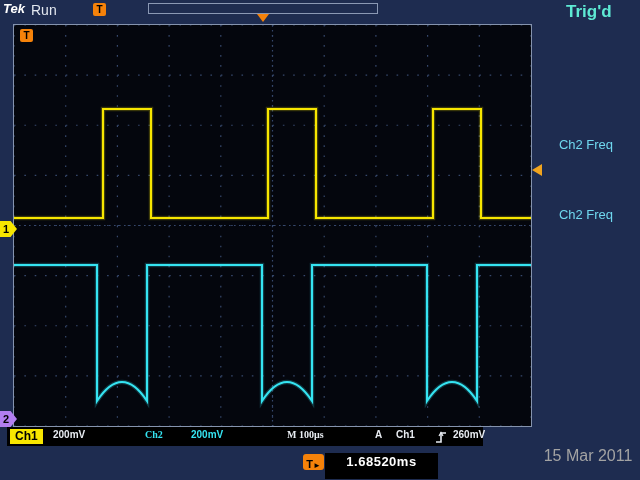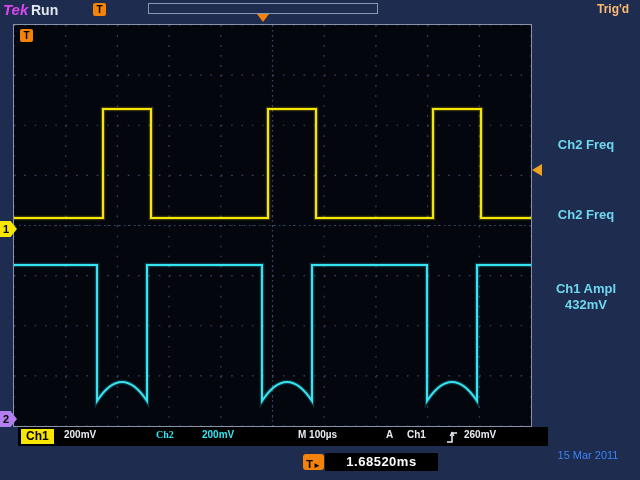--- a/index.html
+++ b/index.html
@@ -4,69 +4,69 @@
 <style>
   html,body{margin:0;padding:0;background:#10182c;}
   .screen{
     position:relative;width:640px;height:480px;overflow:hidden;
     background:#1e2c50;
     font-family:"Liberation Sans", sans-serif;
     -webkit-font-smoothing:antialiased;
   }
   .abs{position:absolute;}
   
-  .tek-logo{left:3px;top:1px;font-style:italic;font-weight:bold;font-size:15px;color:#d946ef;}
-  .run-status{left:31px;top:2px;font-weight:bold;font-size:14px;color:#e2e7ef;}
+  .tek-logo{left:3px;top:1px;font-style:italic;font-weight:bold;font-size:13px;color:#ffffff;}
+  .run-status{left:31px;top:2px;font-weight:normal;font-size:14px;color:#e2e7ef;}
   .t-badge{left:93px;top:3px;width:13px;height:13px;background:#f5820a;border-radius:2px;
     color:#000;font-size:10px;font-weight:bold;line-height:13px;text-align:center;}
   .acq-bar{left:148px;top:3px;width:230px;height:11px;border:1px solid #8a98b4;box-sizing:border-box;}
   .trig-pos-marker{left:257px;top:14px;width:0;height:0;
     border-left:6px solid transparent;border-right:6px solid transparent;border-top:8px solid #f5820a;}
-  .trigd-status{left:597px;top:2px;font-weight:bold;font-size:12px;color:#fdba74;}
+  .trigd-status{left:566px;top:2px;font-weight:bold;font-size:17px;color:#5eead4;}
   
   .graticule{left:13px;top:24px;width:519px;height:403px;border:1px solid #8593ad;
     background:#04060d;box-sizing:border-box;}
   .graticule svg{display:block;}
   .t-mark{left:20px;top:29px;width:13px;height:13px;background:#f5820a;border-radius:2px;
     color:#000;font-size:10px;font-weight:bold;line-height:13px;text-align:center;}
   .trig-level-arrow{left:532px;top:164px;width:0;height:0;
     border-top:6px solid transparent;border-bottom:6px solid transparent;border-right:10px solid #f0a41e;}
   .ch-marker{width:17px;height:16px;color:#000;font-size:11px;font-weight:bold;
     line-height:16px;padding-left:3px;box-sizing:border-box;
     clip-path:polygon(0 0,62% 0,100% 50%,62% 100%,0 100%);}
   .ch1-marker{left:0;top:221px;background:#f7e600;}
   .ch2-marker{left:0;top:411px;background:#b27ef0;}
   
-  .readout{left:534px;width:104px;text-align:center;color:#6fd8ef;font-weight:bold;
+  .readout{left:534px;width:104px;text-align:center;color:#6fd8ef;font-weight:normal;
     font-size:13px;line-height:16px;}
   .readout-freq{top:137px;}
   .readout-ch2ampl{top:207px;}
   .readout-ch1ampl{top:281px;}
   
-  .status-bar{left:18px;top:427px;width:530px;height:19px;background:#000;}
+  .status-bar{left:7px;top:427px;width:476px;height:19px;background:#000;}
   .status-bar .abs{top:2px;font-size:10px;font-weight:bold;color:#e8ecf2;white-space:nowrap;}
   .ch1-chip{left:3px;top:2px;height:15px;padding:0 5px;background:#f7e600;color:#000 !important;
     font-size:12px !important;line-height:15px;}
   .ch1-scale{left:46px;}
   .ch2-label{left:138px;color:#35e4f2 !important;font-family:Liberation Serif, serif;}
   .ch2-scale{left:184px;color:#35e4f2 !important;}
-  .timebase{left:280px;}
+  .timebase{left:280px;font-family:Liberation Serif, serif;}
   .trig-mode{left:368px;}
   .trig-source{left:389px;}
   .slope-icon{left:428px;top:3px !important;}
   .trig-level-value{left:446px;}
   
   .trig-time-badge{left:303px;top:454px;width:21px;height:16px;background:#f5820a;border-radius:3px;
     color:#000;text-align:center;}
   .trig-time-badge .t{font-size:11px;font-weight:bold;line-height:16px;}
   .trig-time-badge .arr{font-size:8px;line-height:16px;}
-  .trig-time-box{left:325px;top:453px;width:113px;height:18px;background:#000;color:#fff;
+  .trig-time-box{left:325px;top:453px;width:113px;height:26px;background:#000;color:#fff;
     font-size:13px;font-weight:bold;line-height:18px;text-align:center;letter-spacing:0.5px;}
   
-  .datetime{left:538px;top:448px;width:100px;color:#3b82f6;font-size:11px;line-height:15px;text-align:center;}
+  .datetime{left:538px;top:448px;width:100px;color:#a3a3a3;font-size:16px;line-height:15px;text-align:center;}
 </style>
 </head>
 <body>
 
 <div class="screen">
 
   <div class="abs tek-logo">Tek</div>
   <div class="abs run-status">Run</div>
   <div class="abs t-badge">T</div>
   <div class="abs acq-bar"></div>
@@ -107,24 +107,20 @@
   <div class="abs trig-level-arrow"></div>
   <div class="abs ch-marker ch1-marker">1</div>
   <div class="abs ch-marker ch2-marker">2</div>
 
   <div class="abs readout readout-freq">
     <div>Ch2 Freq</div>
   </div>
   <div class="abs readout readout-ch2ampl">
     <div>Ch2 Freq</div>
   </div>
-  <div class="abs readout readout-ch1ampl">
-    <div>Ch1 Ampl</div>
-    <div>432mV</div>
-  </div>
 
   <div class="abs status-bar">
     <span class="abs ch1-chip">Ch1</span>
     <span class="abs ch1-scale">200mV</span>
     <span class="abs ch2-label">Ch2</span>
     <span class="abs ch2-scale">200mV</span>
     <span class="abs timebase">M 100µs</span>
     <span class="abs trig-mode">A</span>
     <span class="abs trig-source">Ch1</span>
     <span class="abs slope-icon">

